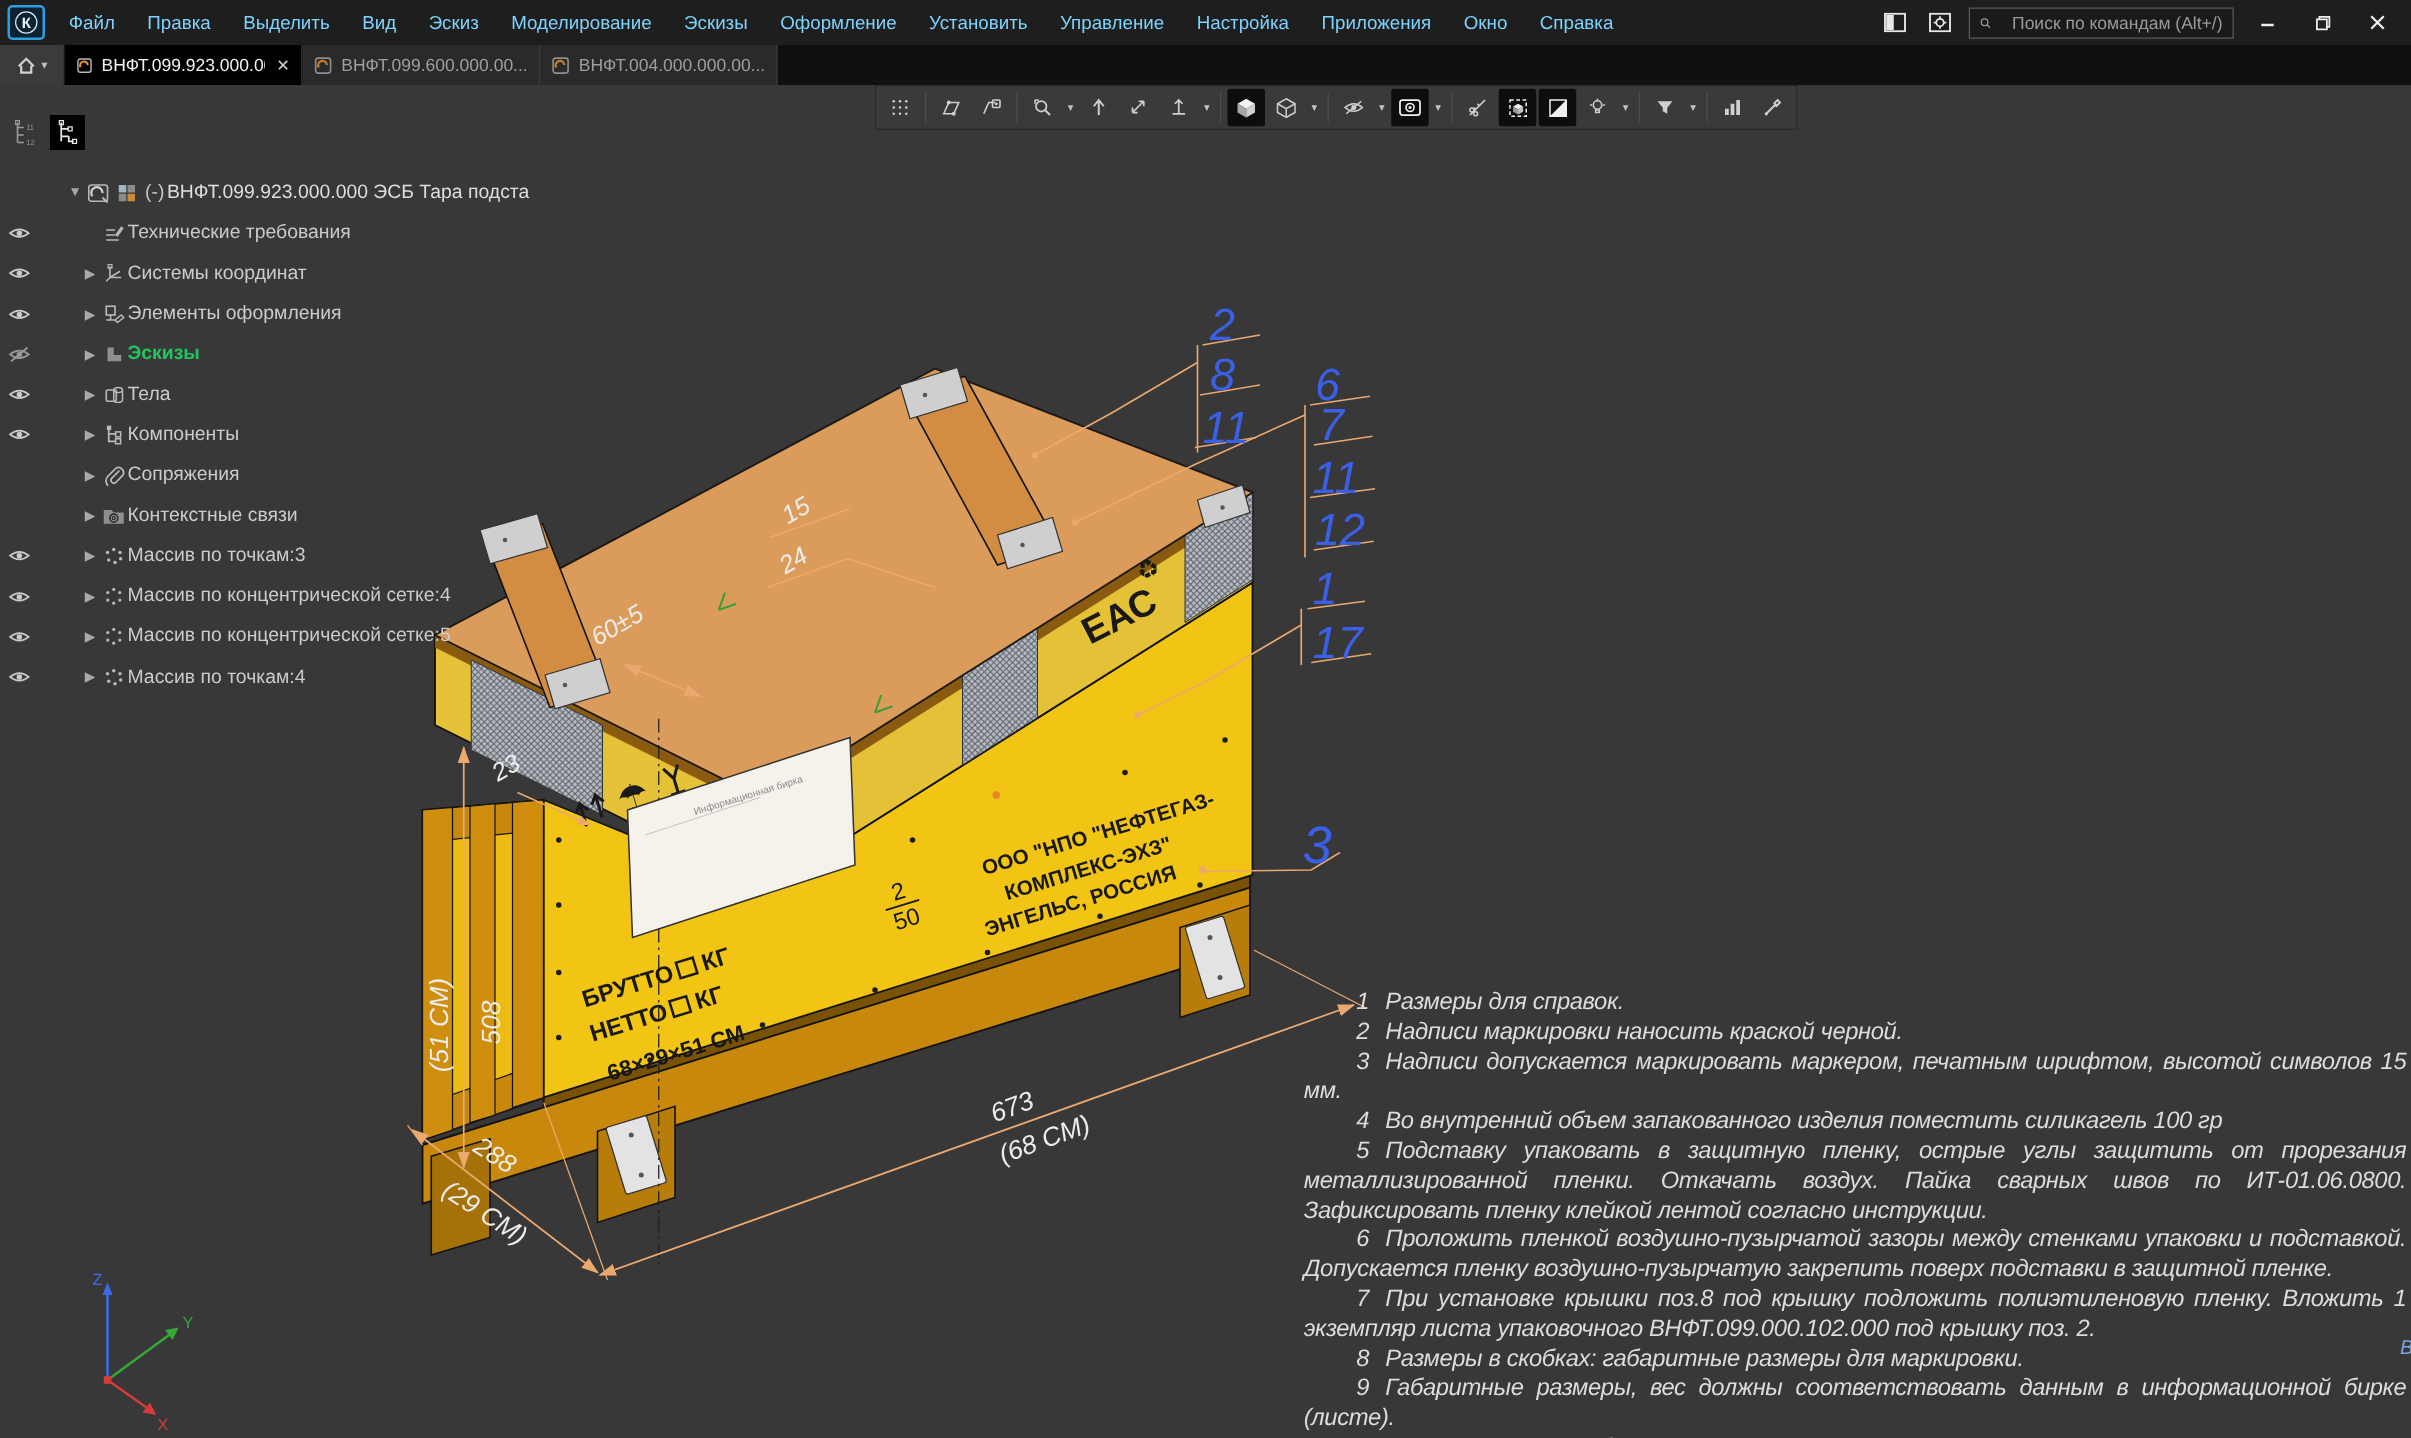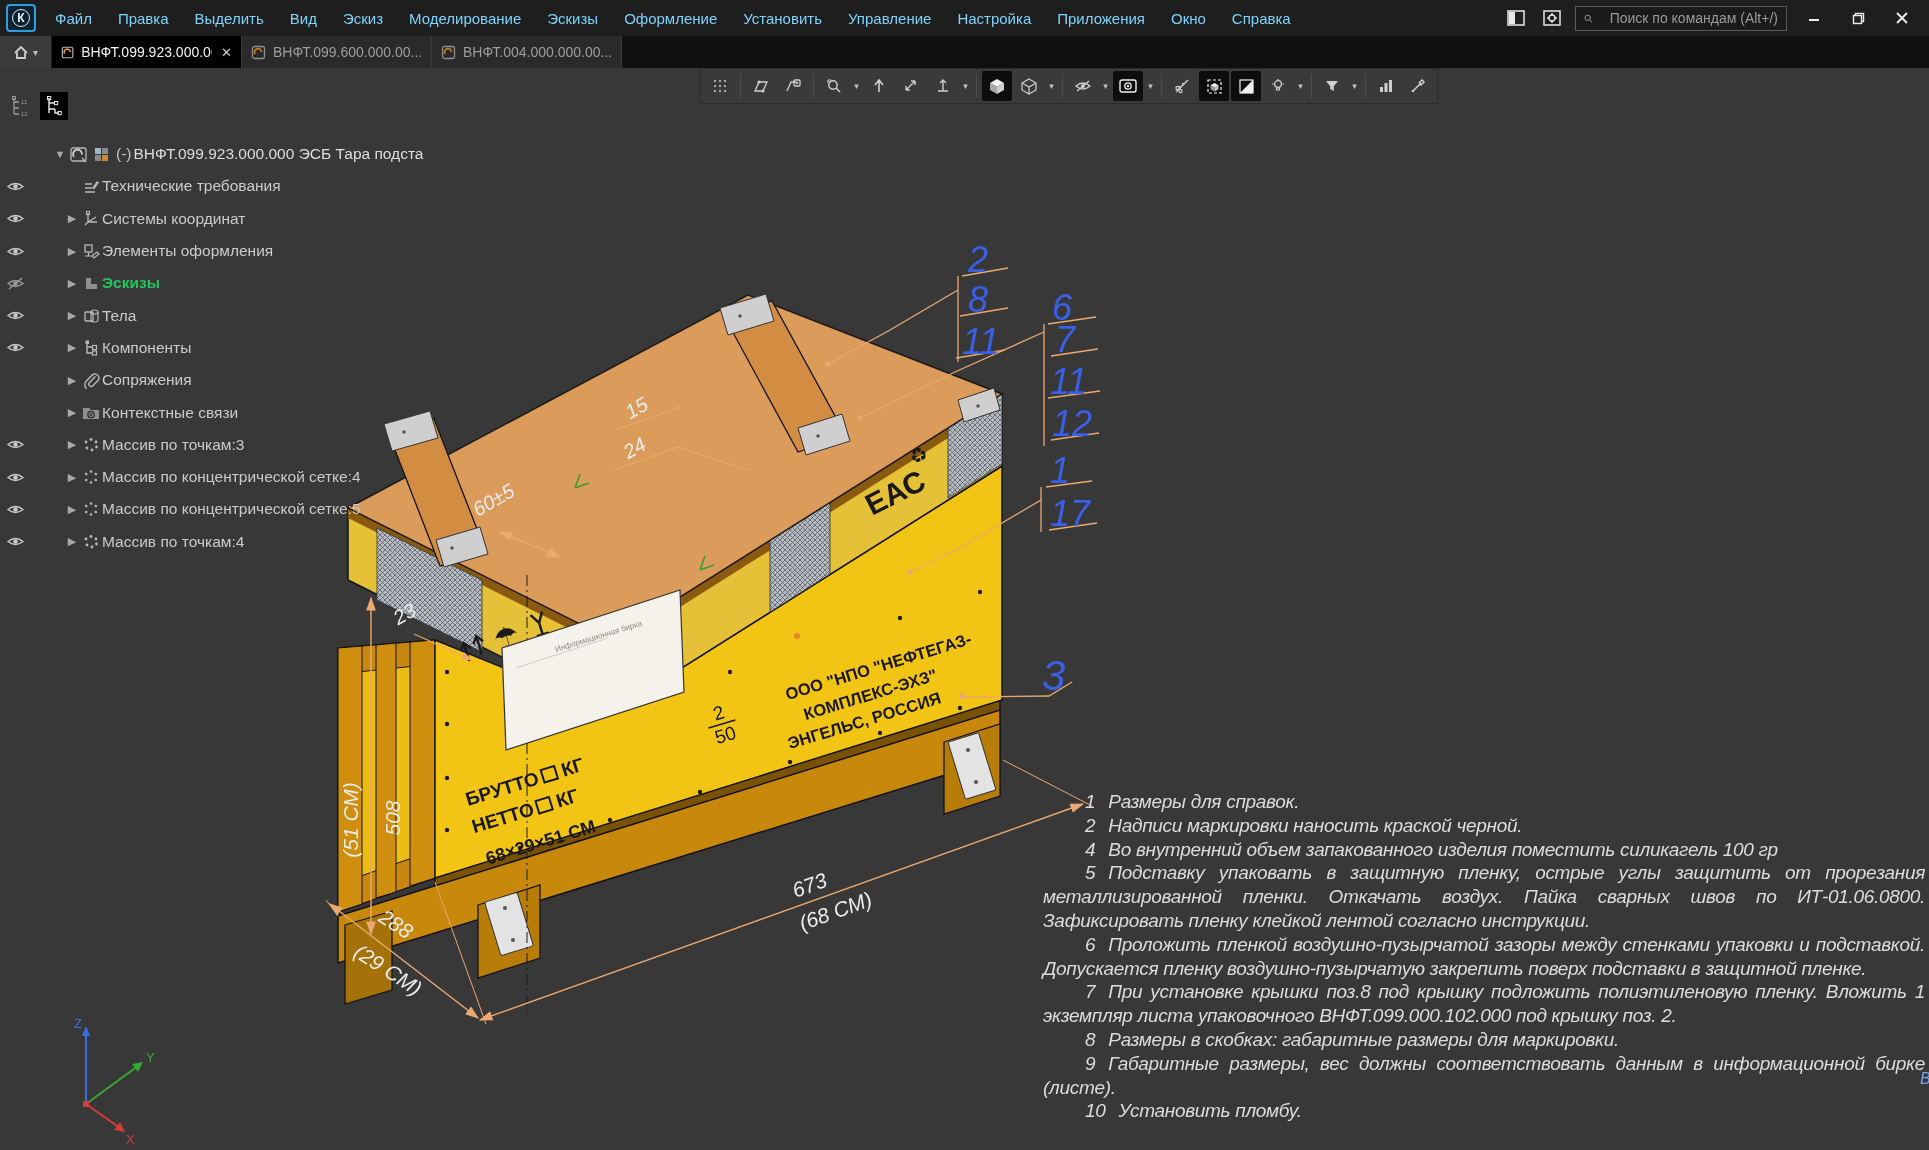--- a/index.html
+++ b/index.html
@@ -771,20 +771,21 @@
           <circle cx="13.5" cy="10" r="1.4"></circle>
         </svg>
     </span>
     <span class="t-label">Массив по точкам:4</span>
   </div>
 </div>
 
 <div class="notes">
   <p class="note"><span class="nnum">1</span><span>Размеры для справок.</span></p>
   <p class="note"><span class="nnum">2</span><span>Надписи маркировки наносить краской черной.</span></p>
+  <p class="note"><span class="nnum">3</span><span>Надписи допускается маркировать маркером, печатным шрифтом, высотой символов 15 мм.</span></p>
   <p class="note"><span class="nnum">4</span><span>Во внутренний объем запакованного изделия поместить силикагель 100 гр</span></p>
   <p class="note"><span class="nnum">5</span><span>Подставку упаковать в защитную пленку, острые углы защитить от прорезания металлизированной пленки. Откачать воздух. Пайка сварных швов по ИТ-01.06.0800. Зафиксировать пленку клейкой лентой согласно инструкции.</span></p>
   <p class="note"><span class="nnum">6</span><span>Проложить пленкой воздушно-пузырчатой зазоры между стенками упаковки и подставкой. Допускается пленку воздушно-пузырчатую закрепить поверх подставки в защитной пленке.</span></p>
   <p class="note"><span class="nnum">7</span><span>При установке крышки поз.8 под крышку подложить полиэтиленовую пленку. Вложить 1 экземпляр листа упаковочного ВНФТ.099.000.102.000 под крышку поз. 2.</span></p>
   <p class="note"><span class="nnum">8</span><span>Размеры в скобках: габаритные размеры для маркировки.</span></p>
   <p class="note"><span class="nnum">9</span><span>Габаритные размеры, вес должны соответствовать данным в информационной бирке (листе).</span></p>
   <p class="note"><span class="nnum">10</span><span>Установить пломбу.</span></p>
 
 </div>
 

